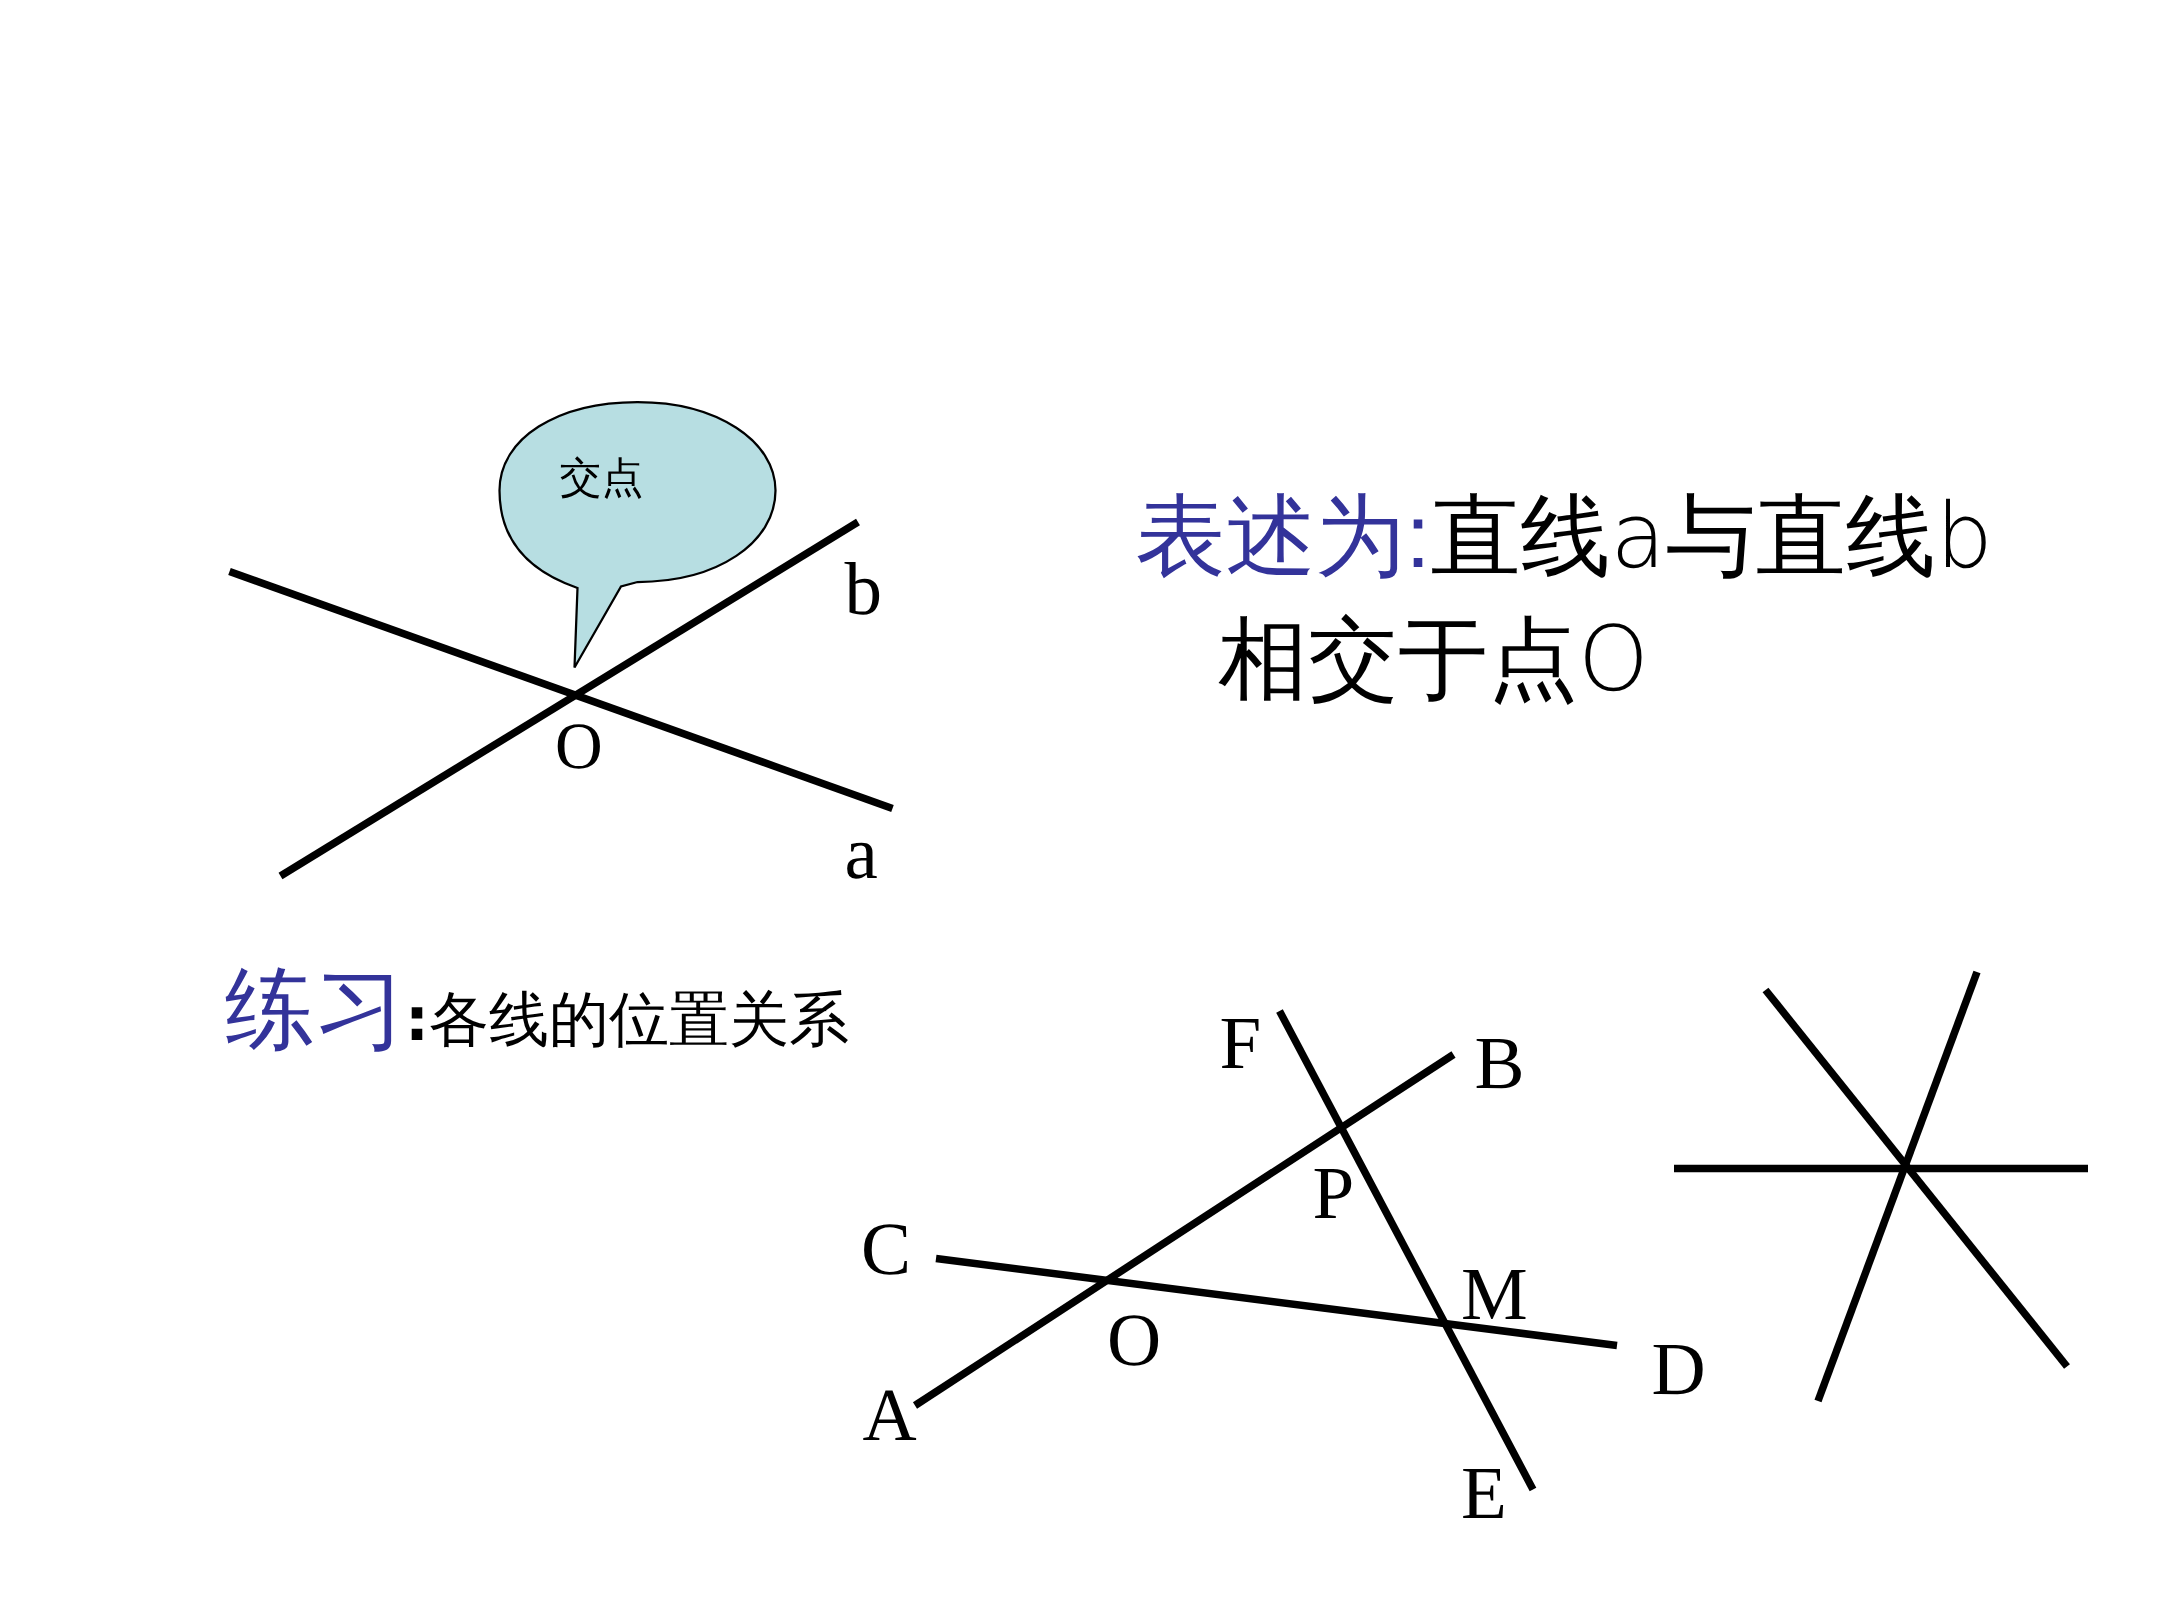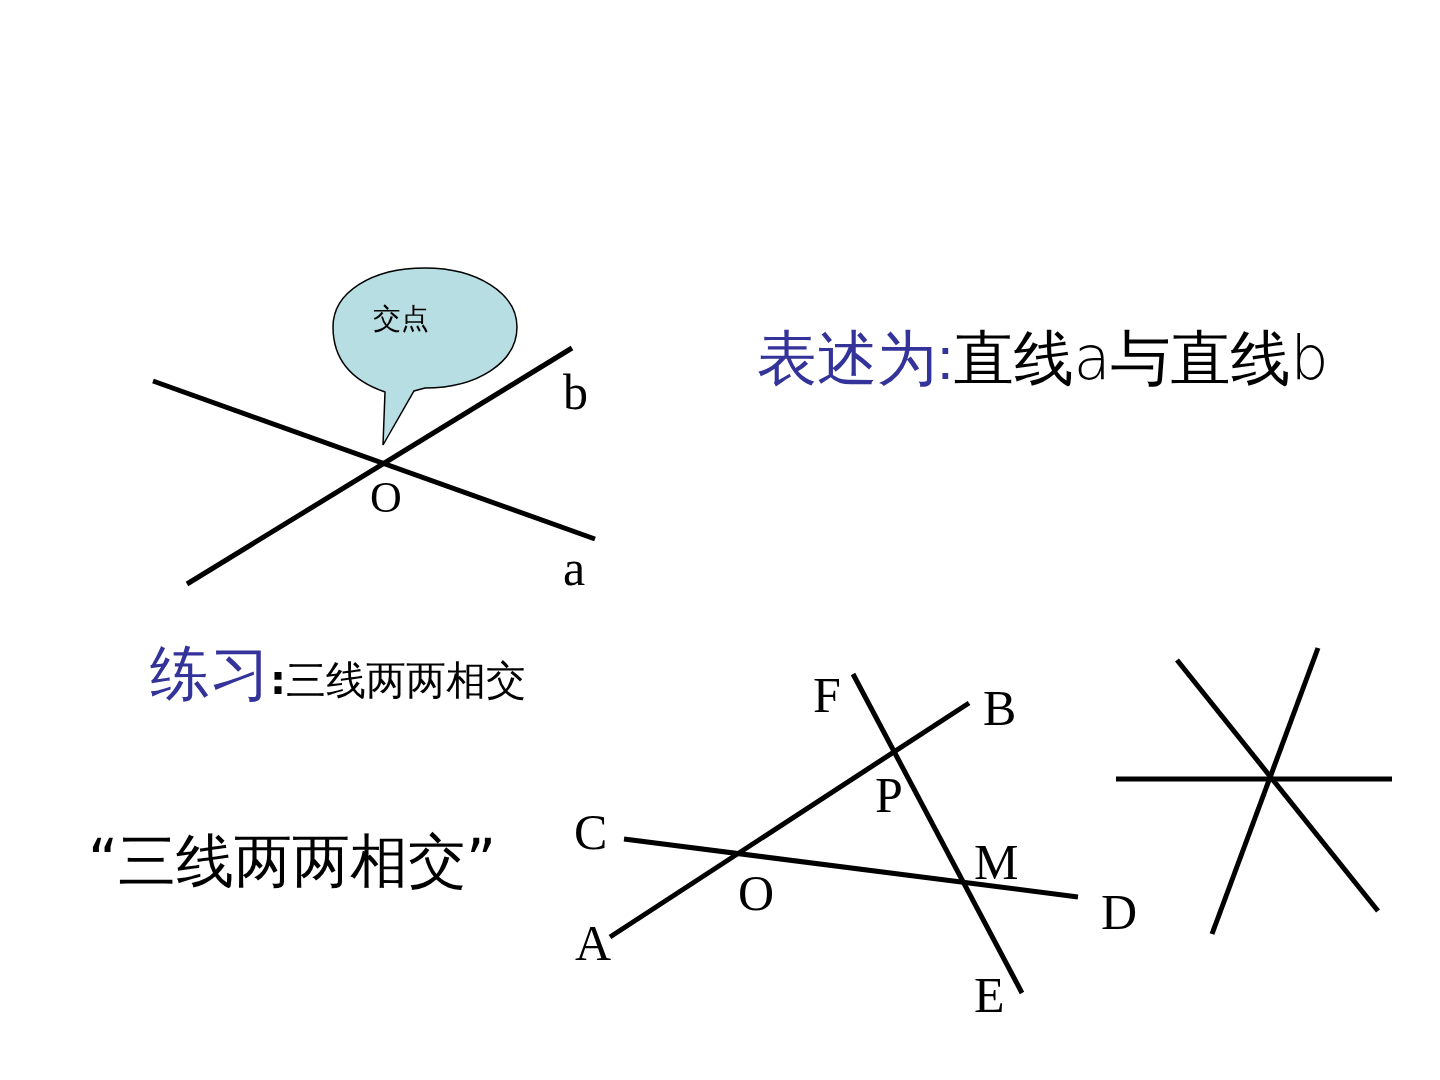--- a/index.html
+++ b/index.html
@@ -62,26 +62,26 @@
   </svg>
 
   <div class="abs bubble-text" style="left:373px; top:305px;">交点</div>
   <div class="abs serif-label" style="left:370px; top:476px; font-size:44px;">O</div>
   <div class="abs serif-label" style="left:563px; top:367px;">b</div>
   <div class="abs serif-label" style="left:563px; top:543px;">a</div>
 
   <div class="abs" style="left:757px; top:328px; font-size:60px;">
     <span class="blue cjk">表述为</span><span class="blue sans">:</span><span class="cjk" style="font-weight:300;">直线a与直线b</span>
   </div>
+  <div class="abs cjk" style="left:812px; top:410px; font-size:60px; font-weight:300;">相交于点O</div>
 
   <div class="abs" style="left:150px; top:643px;">
-    <span class="blue cjk" style="font-size:60px;margin-top:44px;">练习</span><span class="cjk" style="font-size:40px; font-weight:bold;">:</span><span class="cjk" style="font-size:40px;">三线两两相交</span>
+    <span class="blue cjk" style="font-size:60px;margin-top:44px;">练习</span><span class="cjk" style="font-size:40px; font-weight:bold;">:</span><span class="cjk" style="font-size:40px;">各线的位置关系</span>
   </div>
 
-  <div class="abs cjk" style="left:88px; top:832px; font-size:58px;">“三线两两相交”</div>
 
   <div class="abs serif-label" style="left:813px; top:670px;">F</div>
   <div class="abs serif-label" style="left:983px; top:683px;">B</div>
   <div class="abs serif-label" style="left:875px; top:770px;">P</div>
   <div class="abs serif-label" style="left:574px; top:807px;">C</div>
   <div class="abs serif-label" style="left:974px; top:837px;">M</div>
   <div class="abs serif-label" style="left:738px; top:868px;">O</div>
   <div class="abs serif-label" style="left:1101px; top:887px;">D</div>
   <div class="abs serif-label" style="left:575px; top:918px;">A</div>
   <div class="abs serif-label" style="left:974px; top:970px;">E</div>

